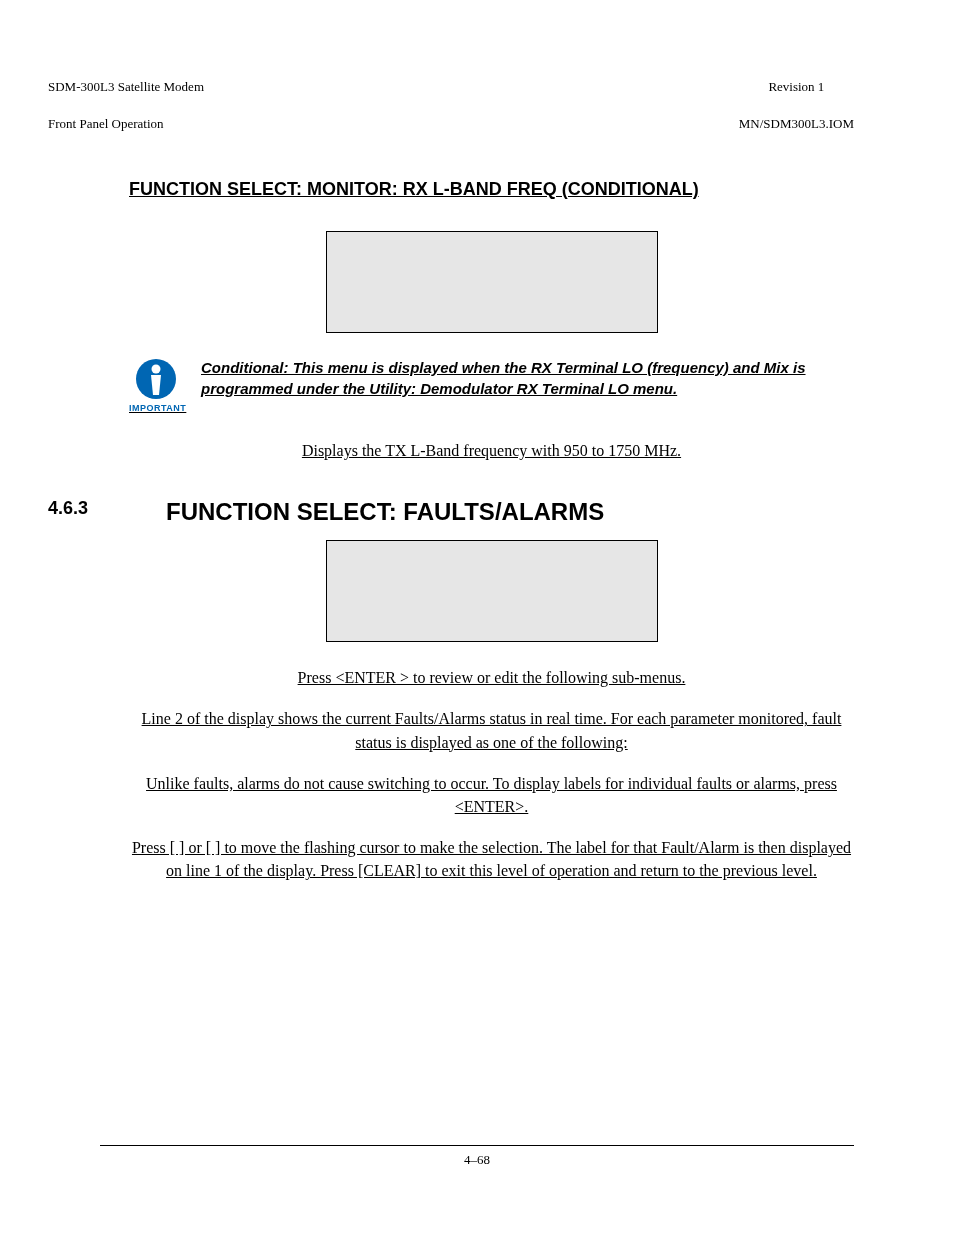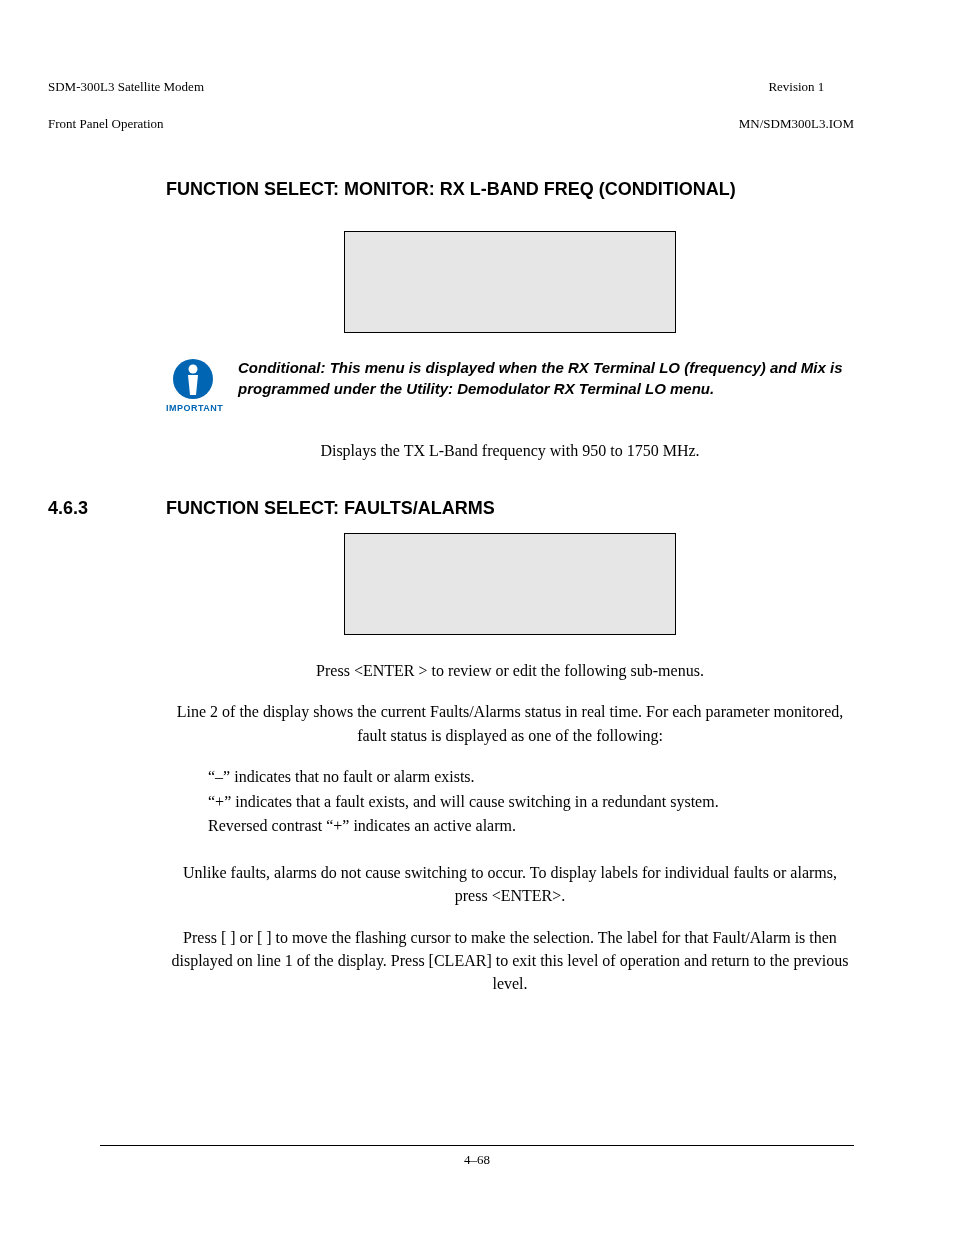--- a/index.html
+++ b/index.html
@@ -19,21 +19,21 @@
   .header {
     display: flex;
     justify-content: space-between;
     font-size: 13px;
     line-height: 1.4;
     margin-bottom: 44px;
   }
   .header-left, .header-right { white-space: pre-line; }
   .header-right { text-align: center; }
 
-  .section { margin-left: 118px; }
+  .section { margin-left: 81px; text-decoration: underline; }
 
   .h-title {
     font-family: Arial, Helvetica, sans-serif;
     font-weight: bold;
     font-size: 18px;
     line-height: 1.35;
     margin: 0 0 30px 0;
   }
 
   .display-box {
@@ -87,21 +87,21 @@
   .sec-num {
     font-family: Arial, Helvetica, sans-serif;
     font-weight: bold;
     font-size: 18px;
     width: 118px;
     flex: 0 0 118px;
   }
   .sec-title {
     font-family: Arial, Helvetica, sans-serif;
     font-weight: bold;
-    font-size: 18px;
+    font-size: 24px;
   }
 
   .indent-list {
     margin: 0 0 22px 42px;
     font-size: 16px;
     line-height: 1.55;
   }
 
   .footer {
     position: absolute;
@@ -155,25 +155,20 @@
     <div class="sec-num">4.6.3</div>
     <div class="sec-title">FUNCTION SELECT: FAULTS/ALARMS</div>
   </div>
 
   <div class="section">
     <div class="display-box"></div>
 
     <p class="body-text" style="margin-bottom:18px;">Press &lt;ENTER &gt; to review or edit the following sub-menus.</p>
     <p class="body-text" style="margin-bottom:18px;">Line 2 of the display shows the current Faults/Alarms status in real time. For each parameter monitored, fault status is displayed as one of the following:</p>
 
-    <div class="indent-list">
-      <div>“–” indicates that no fault or alarm exists.</div>
-      <div>“+” indicates that a fault exists, and will cause switching in a redundant system.</div>
-      <div>Reversed contrast “+” indicates an active alarm.</div>
-    </div>
 
     <p class="body-text" style="margin-bottom:18px;">Unlike faults, alarms do not cause switching to occur. To display labels for individual faults or alarms, press &lt;ENTER&gt;.</p>
     <p class="body-text" style="margin-bottom:18px;">Press [   ] or [   ] to move the flashing cursor to make the selection. The label for that Fault/Alarm is then displayed on line 1 of the display. Press [CLEAR] to exit this level of operation and return to the previous level.</p>
   </div>
 
   <div class="footer">
     <div class="footer-line"></div>
     <div class="footer-text">4–68</div>
   </div>
 

